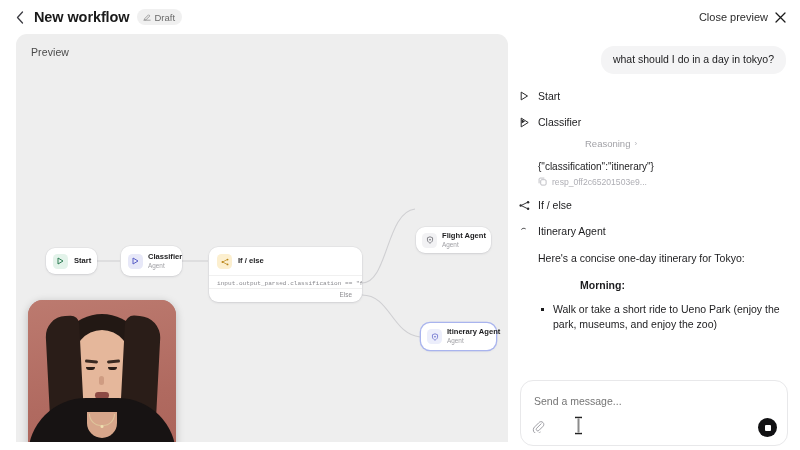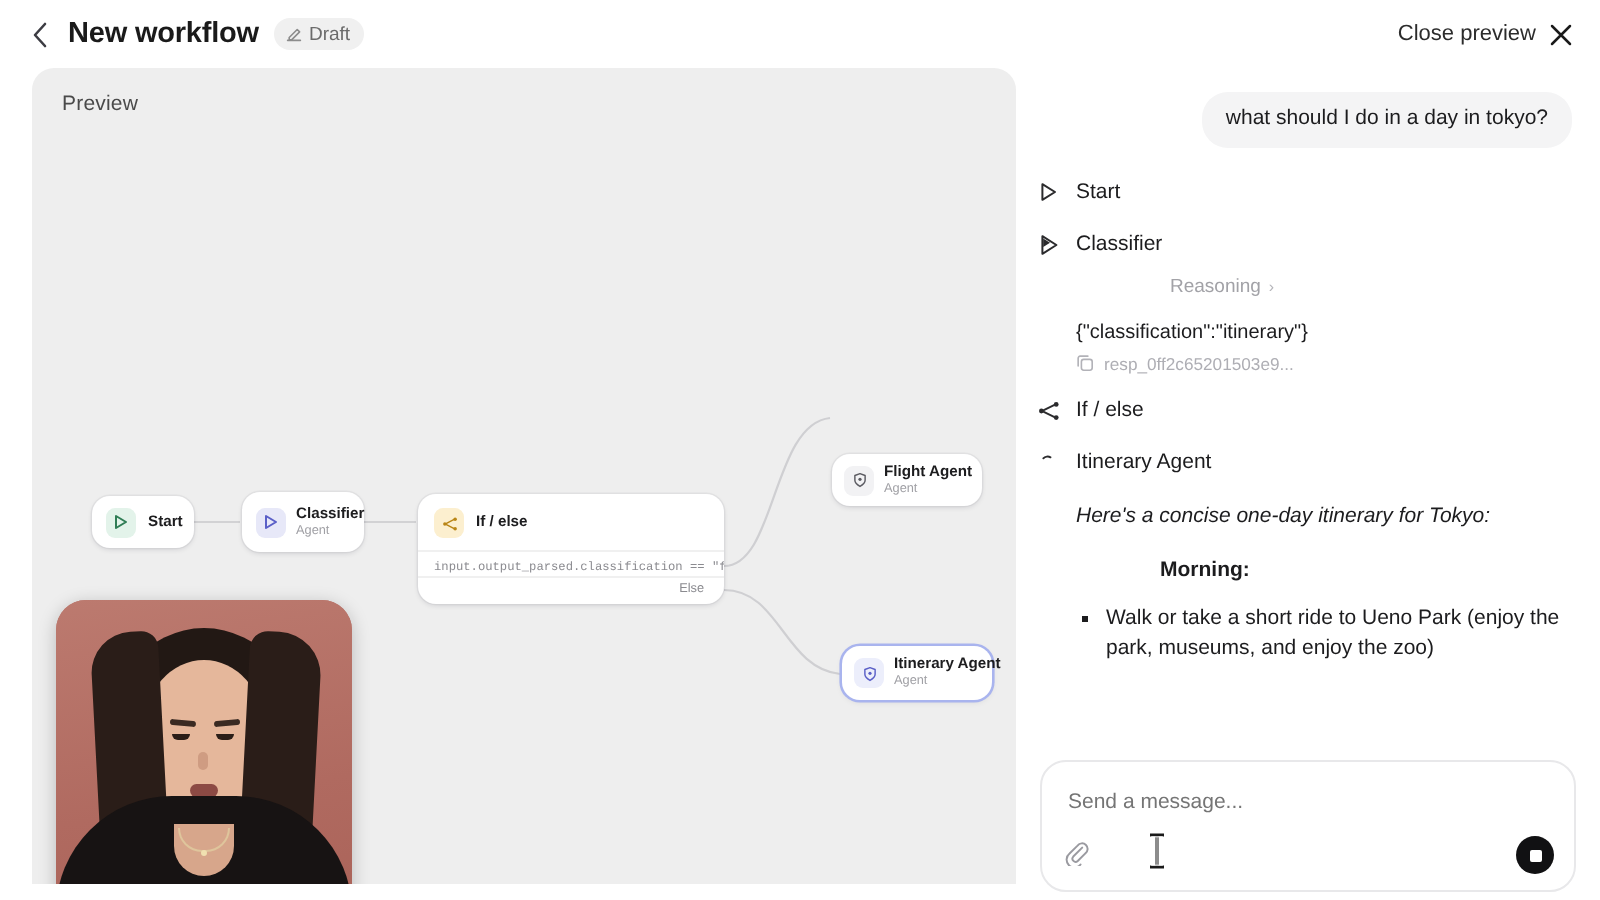--- a/index.html
+++ b/index.html
@@ -199,21 +199,21 @@
   .reasoning-chev { font-size:8px; color:#b5b5ba; }
   .classification-code {
     margin:0 0 4px 22px; font-size:10px; color:#1c1c1e; line-height:1.3;
   }
   .resp-row { display:flex; align-items:flex-start; gap:5px; margin:0 0 12px 22px; cursor:pointer; }
   .resp-ico { width:9px; height:9px; color:#b2b2b8; flex:0 0 auto; }
   .resp-ico svg { display:block; }
   .resp-id { font-size:8.6px; color:#aeaeb4; font-family:"Liberation Sans", sans-serif; }
 
   .answer { margin:0 0 0 22px; }
-  .answer p { font-size:10.5px; color:#1c1c1e; line-height:1.45; margin-bottom:13px;font-style:italic; }
+  .answer p { font-size:10.5px; color:#1c1c1e; line-height:1.45; margin-bottom:13px; }
   .answer h4 { font-size:10.5px; color:#1c1c1e; font-weight:bold; margin-bottom:11px;padding-left:42px; }
   .answer ul { list-style:none; margin:0 0 12px 0; }
   .answer li {
     position:relative; padding-left:15px; margin-bottom:10px;
     font-size:10.5px; color:#1c1c1e; line-height:1.42;
   }
   .answer li::before {
     content:""; position:absolute; left:3px; top:5.5px;
     width:3px; height:3px; background:#1c1c1e; border-radius:0;
   }

